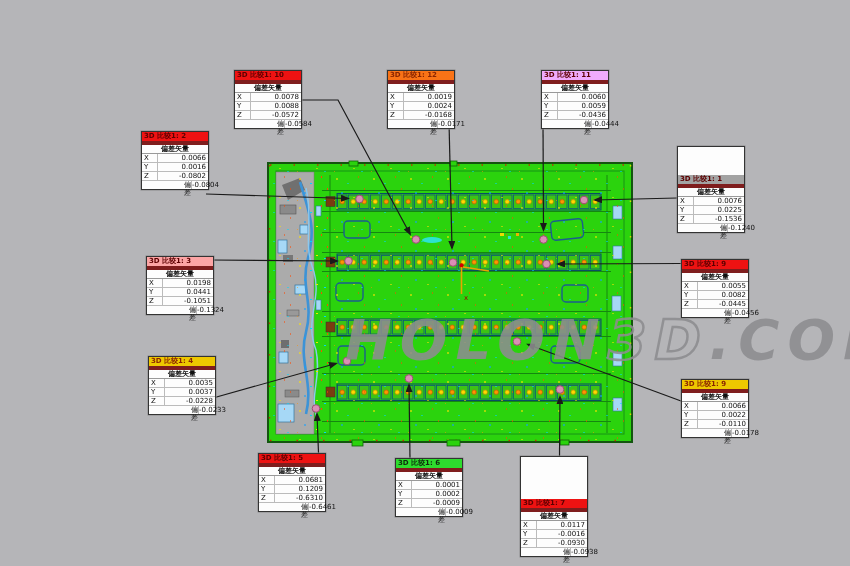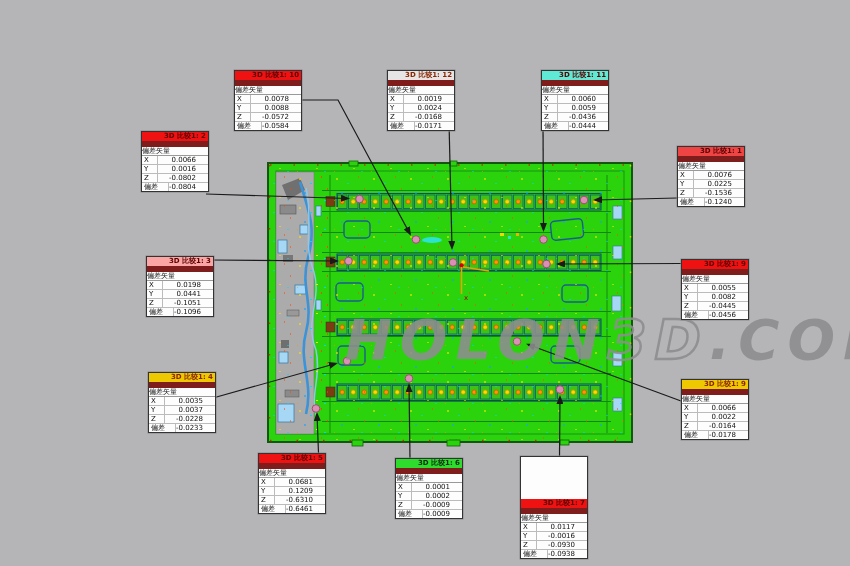--- a/index.html
+++ b/index.html
@@ -8,28 +8,28 @@
   .scene { position:absolute; left:0; top:0; }
 
   .wm { font-family:"DejaVu Sans","Liberation Sans",sans-serif;
         font-weight:bold; font-style:italic; font-size:56px; letter-spacing:8px;
         fill:#8d8d90; opacity:0.88; }
   .wm-outline { fill:none; stroke:#8d8d90; stroke-width:2.5px; }
 
   .callout { position:absolute; width:66px; background:#fdfdfd; border:1px solid #333;
              box-shadow:0 0 0 0.5px #8a8a8a; font-size:7px; color:#111; z-index:5; }
   .c-hdr { height:9px; line-height:9px; padding:0 2px; font-weight:700;
-           border-bottom:6px solid #7f1d1d; white-space:nowrap; overflow:hidden;text-align:right; }
-  .c-sub { height:8px; line-height:8px; text-align:left; font-weight:400;
+           border-bottom:4px solid #7f1d1d; white-space:nowrap; overflow:hidden; }
+  .c-sub { height:8px; line-height:8px; text-align:center; font-weight:700;
            border-bottom:1px solid #999; }
   .c-row { display:flex; height:8px; line-height:8px; border-bottom:1px solid #bbb; }
-  .c-row:last-child { border-bottom:none; }
+  .c-row:last-child { border-bottom:none;margin-left:40px; }
   .c-lbl { width:13px; padding-left:2px; border-right:1px solid #bbb; }
   .c-dev .c-lbl { width:24px; }
-  .c-val { flex:1; text-align:right; padding-right:12px; }
+  .c-val { flex:1; text-align:right; padding-right:2px; }
 </style>
 </head>
 <body>
 
 <div class="stage" style="background: rgb(181, 181, 184);">
 
   <svg class="scene" width="850" height="566" viewBox="0 0 850 566">
     <defs>
       <marker id="ah" markerWidth="9" markerHeight="7" refX="7" refY="3.5" orient="auto" markerUnits="userSpaceOnUse">
         <path d="M0,0 L9,3.5 L0,7 Z" fill="#1a1a1a"></path>
@@ -205,42 +205,42 @@
         <span class="c-lbl">Z</span>
         <span class="c-val">-0.0572</span>
       </div>
     <div class="c-row c-dev">
         <span class="c-lbl">偏差</span>
         <span class="c-val">-0.0584</span>
       </div>
   </div>
 
   <div class="callout" style="left:387px;top:70px">
-    <div class="c-hdr" style="background: #e5e5e5; color: rgb(138, 37, 0);">3D 比较1: 12</div>
+    <div class="c-hdr" style="background: #f97316; color: rgb(138, 37, 0);">3D 比较1: 12</div>
     <div class="c-sub">偏差矢量</div>
     <div class="c-row">
         <span class="c-lbl">X</span>
         <span class="c-val">0.0019</span>
       </div>
     <div class="c-row">
         <span class="c-lbl">Y</span>
         <span class="c-val">0.0024</span>
       </div>
     <div class="c-row">
         <span class="c-lbl">Z</span>
         <span class="c-val">-0.0168</span>
       </div>
     <div class="c-row c-dev">
         <span class="c-lbl">偏差</span>
         <span class="c-val">-0.0171</span>
       </div>
   </div>
 
   <div class="callout" style="left:541px;top:70px">
-    <div class="c-hdr" style="background: #5eead4; color: rgb(93, 0, 0);">3D 比较1: 11</div>
+    <div class="c-hdr" style="background: #f0abfc; color: rgb(93, 0, 0);">3D 比较1: 11</div>
     <div class="c-sub">偏差矢量</div>
     <div class="c-row">
         <span class="c-lbl">X</span>
         <span class="c-val">0.0060</span>
       </div>
     <div class="c-row">
         <span class="c-lbl">Y</span>
         <span class="c-val">0.0059</span>
       </div>
     <div class="c-row">
@@ -268,21 +268,21 @@
         <span class="c-lbl">Z</span>
         <span class="c-val">-0.0802</span>
       </div>
     <div class="c-row c-dev">
         <span class="c-lbl">偏差</span>
         <span class="c-val">-0.0804</span>
       </div>
   </div>
 
   <div class="callout" style="left:677px;top:146px">
-    <div class="c-hdr" style="background: #ef4444; color: rgb(93, 0, 0);">3D 比较1: 1</div>
+    <div class="c-hdr" style="background: #a3a3a3; color: rgb(93, 0, 0); margin-top: 28px;">3D 比较1: 1</div>
     <div class="c-sub">偏差矢量</div>
     <div class="c-row">
         <span class="c-lbl">X</span>
         <span class="c-val">0.0076</span>
       </div>
     <div class="c-row">
         <span class="c-lbl">Y</span>
         <span class="c-val">0.0225</span>
       </div>
     <div class="c-row">
@@ -305,21 +305,21 @@
     <div class="c-row">
         <span class="c-lbl">Y</span>
         <span class="c-val">0.0441</span>
       </div>
     <div class="c-row">
         <span class="c-lbl">Z</span>
         <span class="c-val">-0.1051</span>
       </div>
     <div class="c-row c-dev">
         <span class="c-lbl">偏差</span>
-        <span class="c-val">-0.1096</span>
+        <span class="c-val">-0.1324</span>
       </div>
   </div>
 
   <div class="callout" style="left:681px;top:259px">
     <div class="c-hdr" style="background: rgb(238, 18, 18); color: rgb(93, 0, 0);">3D 比较1: 9</div>
     <div class="c-sub">偏差矢量</div>
     <div class="c-row">
         <span class="c-lbl">X</span>
         <span class="c-val">0.0055</span>
       </div>
@@ -330,21 +330,21 @@
     <div class="c-row">
         <span class="c-lbl">Z</span>
         <span class="c-val">-0.0445</span>
       </div>
     <div class="c-row c-dev">
         <span class="c-lbl">偏差</span>
         <span class="c-val">-0.0456</span>
       </div>
   </div>
 
-  <div class="callout" style="left:148px;top:372px">
+  <div class="callout" style="left:148px;top:356px">
     <div class="c-hdr" style="background: rgb(238, 200, 0); color: rgb(138, 37, 0);">3D 比较1: 4</div>
     <div class="c-sub">偏差矢量</div>
     <div class="c-row">
         <span class="c-lbl">X</span>
         <span class="c-val">0.0035</span>
       </div>
     <div class="c-row">
         <span class="c-lbl">Y</span>
         <span class="c-val">0.0037</span>
       </div>
@@ -364,21 +364,21 @@
     <div class="c-row">
         <span class="c-lbl">X</span>
         <span class="c-val">0.0066</span>
       </div>
     <div class="c-row">
         <span class="c-lbl">Y</span>
         <span class="c-val">0.0022</span>
       </div>
     <div class="c-row">
         <span class="c-lbl">Z</span>
-        <span class="c-val">-0.0164</span>
+        <span class="c-val">-0.0110</span>
       </div>
     <div class="c-row c-dev">
         <span class="c-lbl">偏差</span>
         <span class="c-val">-0.0178</span>
       </div>
   </div>
 
   <div class="callout" style="left:258px;top:453px">
     <div class="c-hdr" style="background: rgb(238, 18, 18); color: rgb(93, 0, 0);">3D 比较1: 5</div>
     <div class="c-sub">偏差矢量</div>

